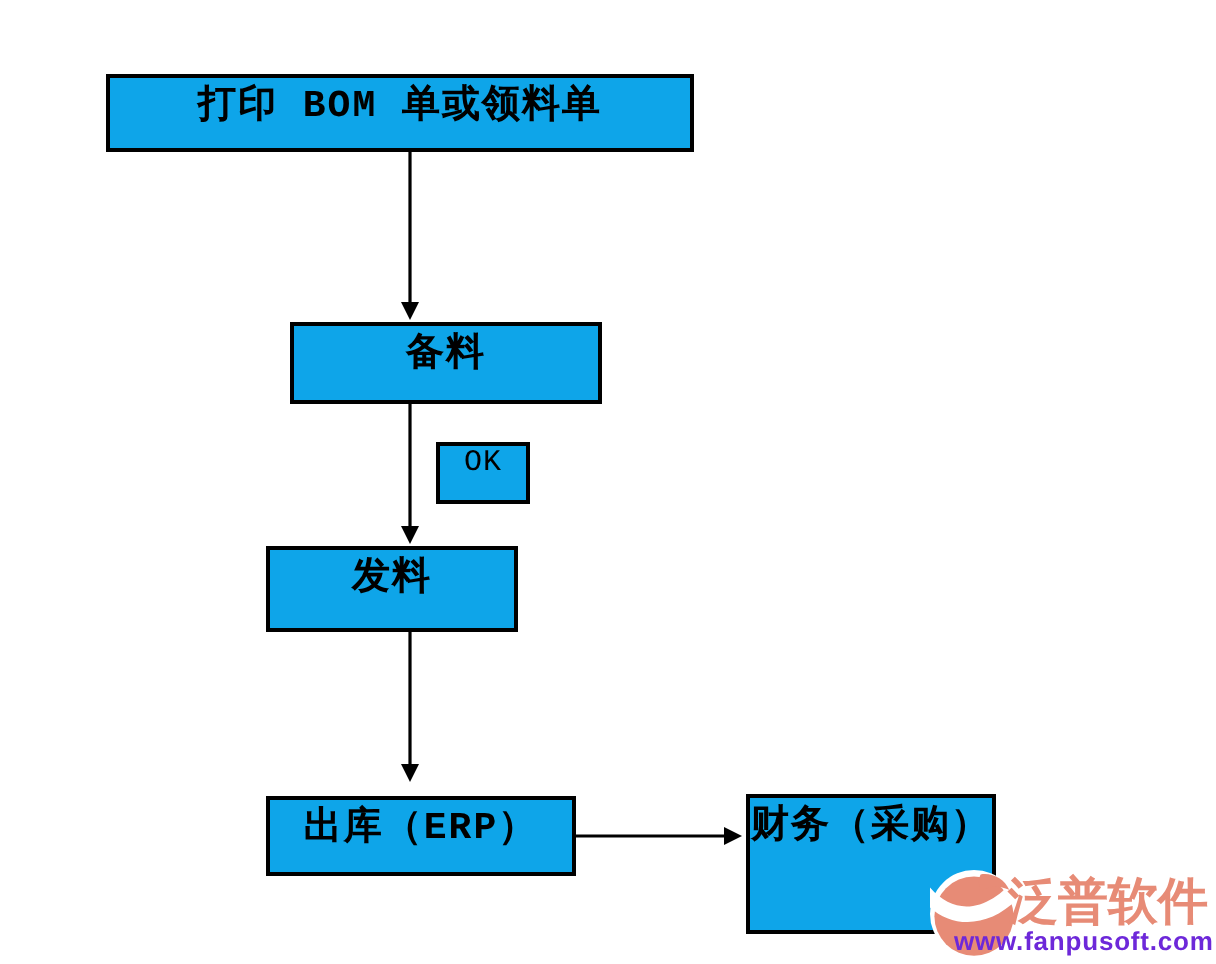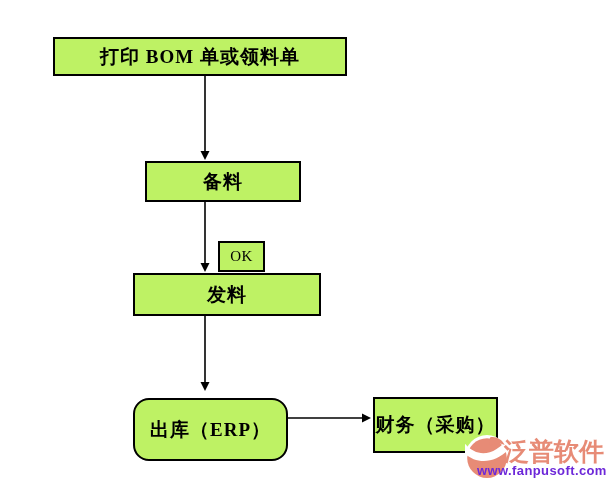--- a/index.html
+++ b/index.html
@@ -12,37 +12,38 @@
     width: 608px;
     height: 482px;
     background: #ffffff;
     overflow: hidden;
     font-family: "Liberation Serif", "DejaVu Serif", serif;
   }
   .node {
     position: absolute;
     box-sizing: border-box;
     border: 2px solid #000000;
-    background: #bef264;
+    background: #0ea5e9;
     display: flex;
-    align-items: center;
+    align-items: flex-start;
     justify-content: center;
     font-weight: bold;
     font-size: 19px;
     color: #000000;
     letter-spacing: 1px;
     white-space: nowrap;
+    font-family: Liberation Mono, monospace;
   }
   #node-print-bom { left: 53px;  top: 37px;  width: 294px; height: 39px; }
   #node-prepare   { left: 145px; top: 161px; width: 156px; height: 41px; }
   #node-ok        { left: 218px; top: 221px; width: 47px;  height: 31px;
-                    font-size: 15px; font-weight: normal; letter-spacing: 0.5px; margin-top: 20px; }
-  #node-issue     { left: 133px; top: 273px; width: 188px; height: 43px; }
-  #node-outbound  { left: 133px; top: 398px; width: 155px; height: 63px; border-radius: 16px; }
-  #node-finance   { left: 373px; top: 397px; width: 125px; height: 56px; }
+                    font-size: 15px; font-weight: normal; letter-spacing: 0.5px; }
+  #node-issue     { left: 133px; top: 273px; width: 126px; height: 43px; }
+  #node-outbound  { left: 133px; top: 398px; width: 155px; height: 40px; }
+  #node-finance   { left: 373px; top: 397px; width: 125px; height: 70px; }
 
   .arrow-layer {
     position: absolute;
     left: 0; top: 0;
     width: 608px;
     height: 482px;
     pointer-events: none;
   }
   .arrow-layer line { stroke: #000000; stroke-width: 1.6px; }
   .arrow-layer polygon { fill: #000000; }

